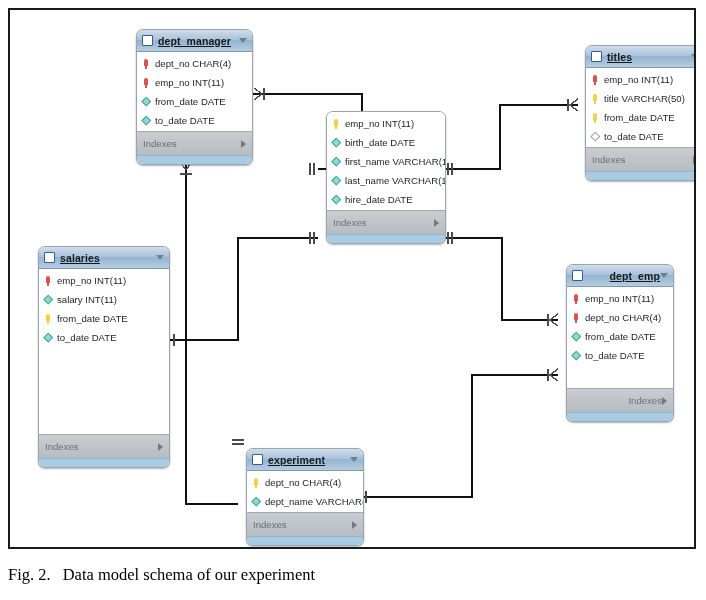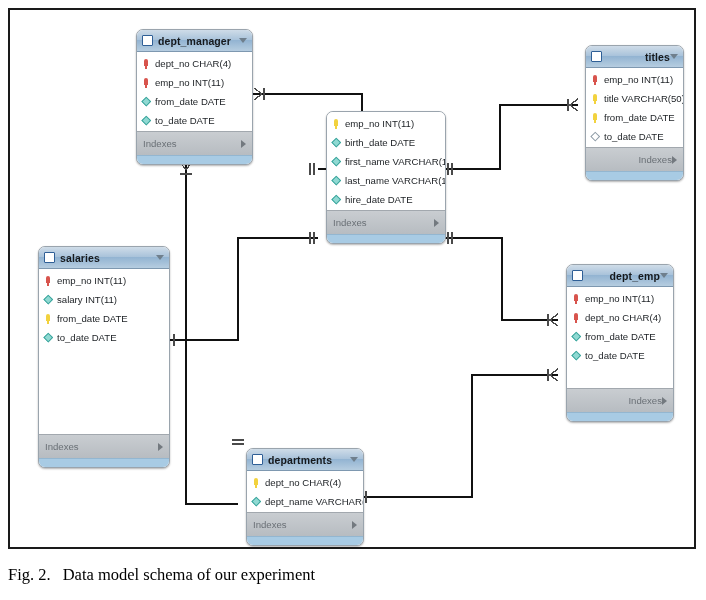--- a/index.html
+++ b/index.html
@@ -31,21 +31,21 @@
     background:linear-gradient(to bottom,#cfdce8 0%,#a8c2da 48%,#93b4d2 50%,#b6cde0 100%);
     border-bottom:1px solid #7e98b0;
   }
   .head-icon{
     width:11px;height:11px;flex:0 0 auto;margin-right:5px;
     background:#ffffff;border:1.6px solid #2f5f96;border-radius:1px;
     box-sizing:border-box;
   }
   .head-title{
     font-size:10.5px;font-weight:bold;color:#16191c;
-    white-space:nowrap;letter-spacing:.1px;flex:1 1 auto;
+    white-space:nowrap;letter-spacing:.1px;flex:1 1 auto;text-decoration:underline;
   }
   .head-caret{
     width:0;height:0;flex:0 0 auto;
     border-left:4px solid transparent;border-right:4px solid transparent;
     border-top:5px solid #6f7f8d;
   }
 
   .cols{background:#ffffff;padding:2px 0 1px 0;}
   .col{
     display:flex;align-items:center;height:19px;padding:0 4px 0 5px;
@@ -216,21 +216,21 @@
               <span>&nbsp;</span>
               <span>DATE</span>
             </div>
           </div>
           <div class="tbl-foot">
             <span class="foot-label">Indexes</span>
             <span class="foot-caret"></span>
           </div>
           <div class="tbl-strip"></div>
         </div>
-        <div class="tbl" style="left: 575px; top: 35px; width: 99px; text-align: right;">
+        <div class="tbl" style="left: 575px; top: 35px; width: 120px;">
           <div class="tbl-head">
             <span class="head-icon"></span>
             <span class="head-title">titles</span>
             <span class="head-caret"></span>
           </div>
           <div class="cols">
             <div class="col">
               <span class="ic key-red"></span>
               <span>emp_no</span>
               <span>&nbsp;</span>
@@ -374,21 +374,21 @@
           <div class="spacer" style="height: 22px;"></div>
           <div class="tbl-foot">
             <span class="foot-label">Indexes</span>
             <span class="foot-caret"></span>
           </div>
           <div class="tbl-strip"></div>
         </div>
         <div class="tbl" style="left: 236px; top: 438px; width: 118px;">
           <div class="tbl-head">
             <span class="head-icon"></span>
-            <span class="head-title">departments</span>
+            <span class="head-title">experiment</span>
             <span class="head-caret"></span>
           </div>
           <div class="cols">
             <div class="col">
               <span class="ic key-yellow"></span>
               <span>dept_no</span>
               <span>&nbsp;</span>
               <span>CHAR(4)</span>
             </div>
             <div class="col">

